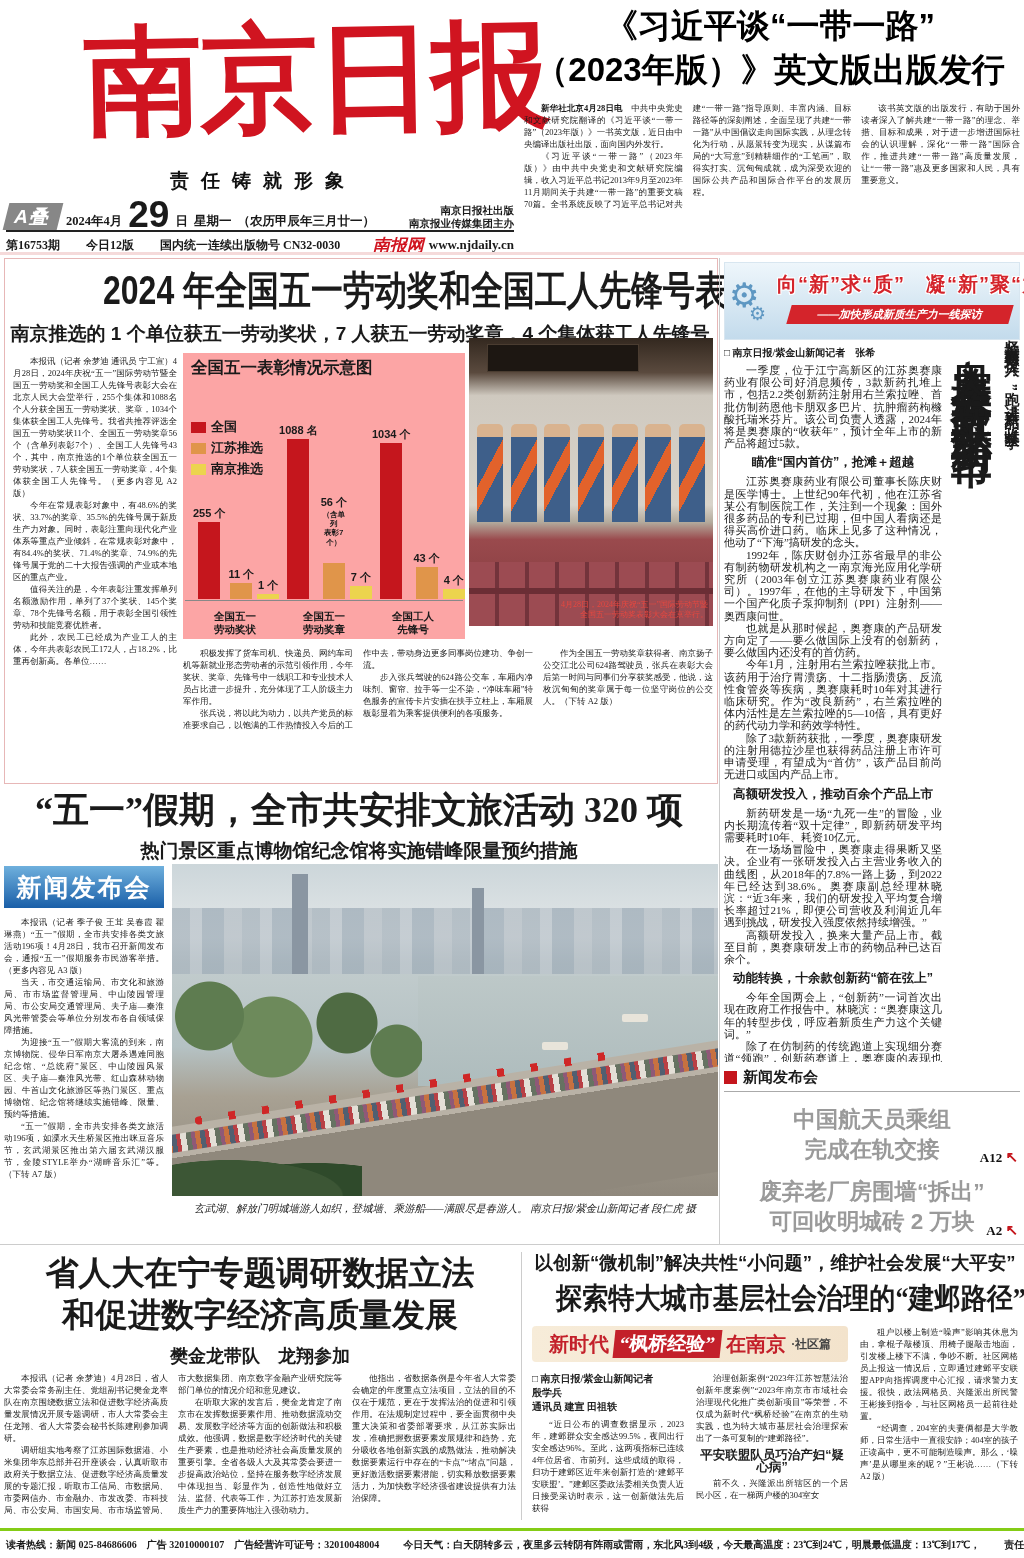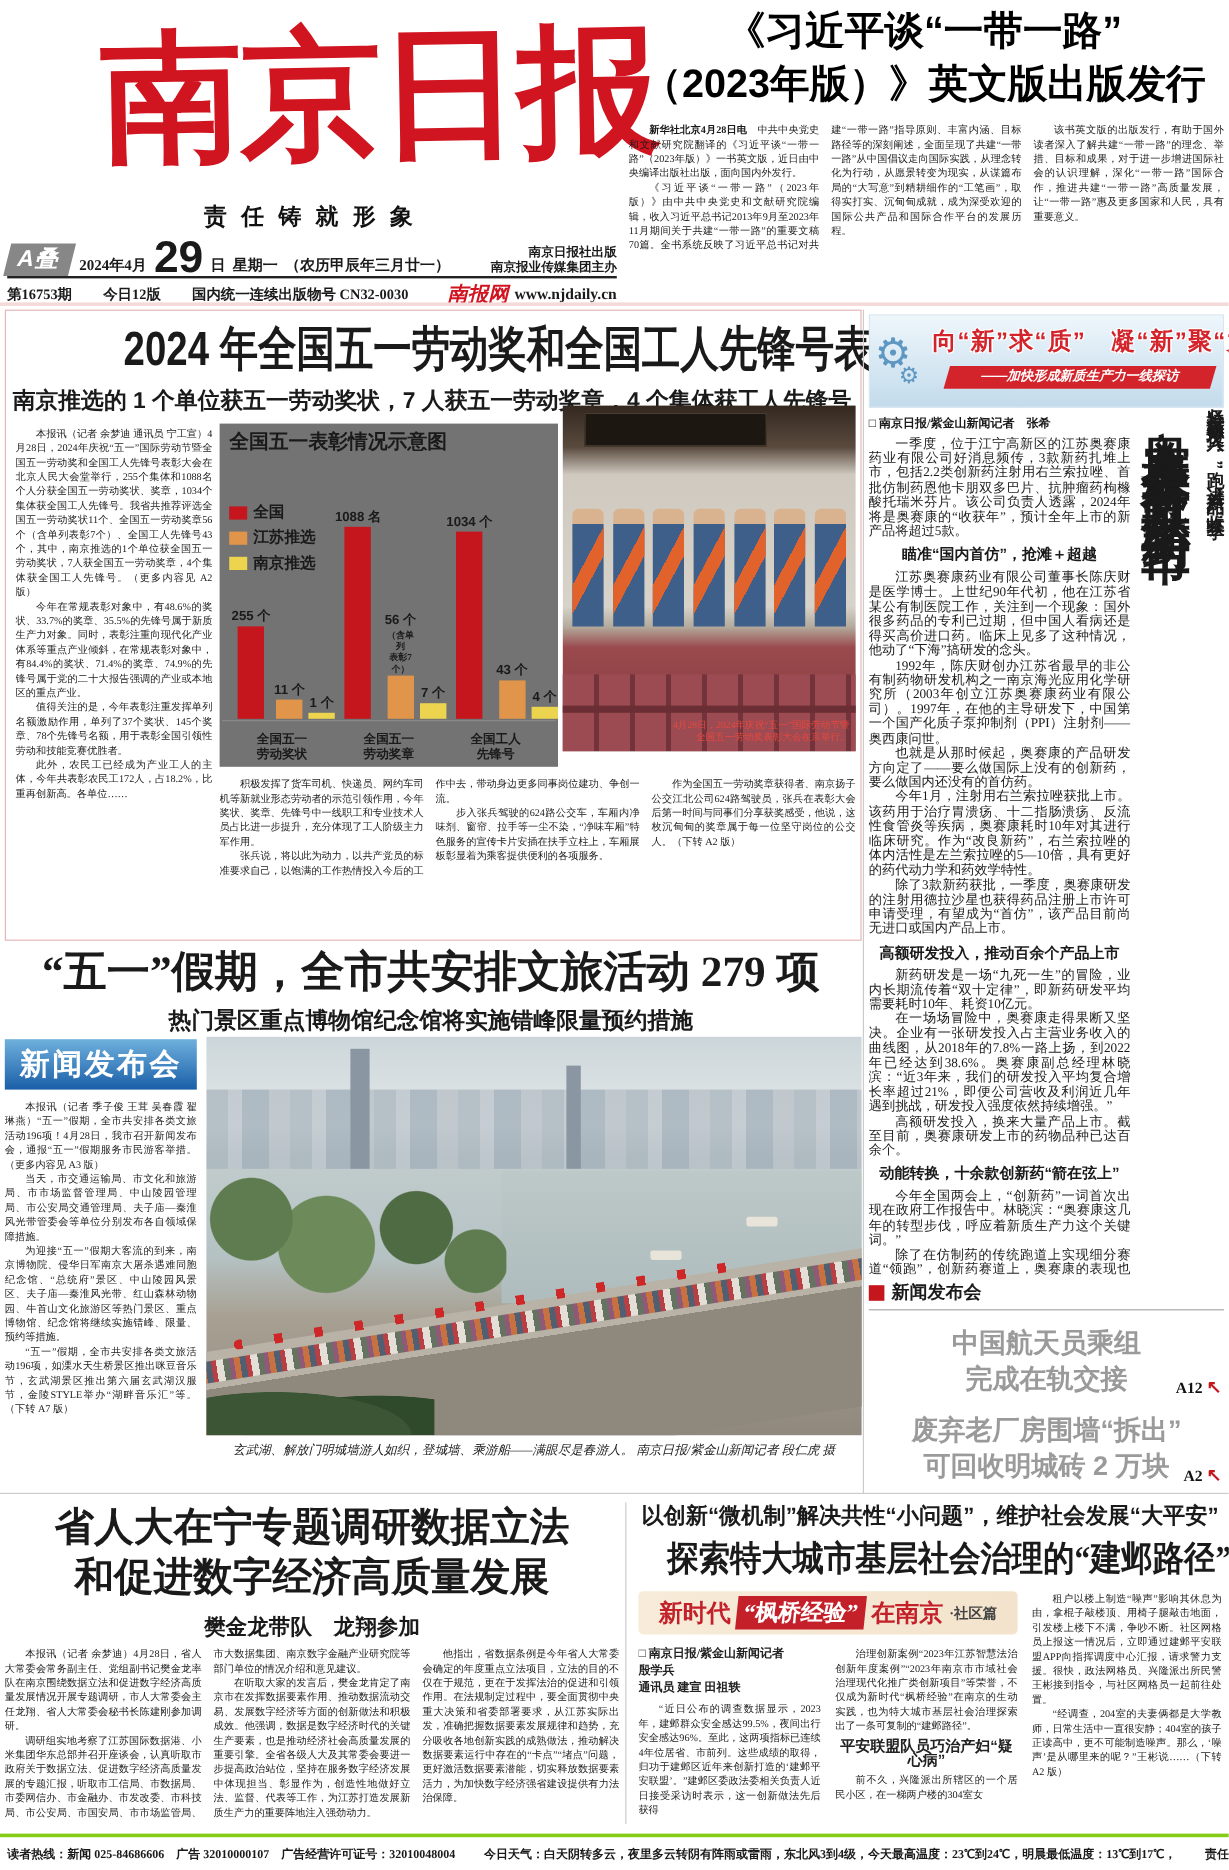--- a/index.html
+++ b/index.html
@@ -30,31 +30,31 @@
 
   
   .main-box{left:4px;top:258px;width:712px;height:524px;border:1px solid #e7b7b7;}
   .main-h{left:0;top:4px;width:710px;text-align:center;white-space:nowrap;}
   .main-h span{display:inline-block;font-size:40px;font-weight:bold;transform:scaleX(.8);transform-origin:center;letter-spacing:0;}
   .main-sub{left:0;top:62px;width:710px;text-align:center;font-size:19px;font-weight:bold;}
   .main-leftcol{left:8px;top:96px;width:164px;height:420px;}
   .main-botcols{left:178px;top:388px;width:530px;height:128px;column-count:3;column-gap:10px;}
 
   
-  .chart{left:178px;top:94px;width:282px;height:286px;background:#737373;}
+  .chart{left:178px;top:94px;width:282px;height:286px;background:#fca5a5;}
   .chart-title{position:absolute;left:8px;top:4px;font-size:16.5px;font-weight:bold;}
   .legend{position:absolute;left:8px;top:62px;}
   .legend-row{display:flex;align-items:center;gap:5px;margin:3px 0;}
   .legend-swatch{width:15px;height:11px;display:inline-block;}
   .legend-label{font-size:13px;font-weight:bold;font-family:"Liberation Sans",sans-serif;}
   .cgroups{position:absolute;left:4px;right:4px;bottom:40px;display:flex;justify-content:space-between;align-items:flex-end;padding:0 6px;}
   .cgroup{display:flex;align-items:flex-end;gap:3px;}
   .bwrap{display:flex;flex-direction:column;align-items:center;justify-content:flex-end;}
   .blabel{font-size:11px;font-weight:bold;white-space:nowrap;font-family:"Liberation Sans",sans-serif;margin-bottom:1px;}
-  .bsub{font-size:7.5px;font-weight:bold;white-space:pre-line;text-align:center;line-height:1.25;margin-bottom:1px;}
+  .bsub{font-size:7.5px;font-weight:bold;white-space:pre-line;text-align:center;line-height:1.25;margin-bottom:15px;font-family:Liberation Mono, monospace;}
   .bar{width:22px;}
   .baseline{position:absolute;left:2px;right:2px;bottom:38px;height:1px;background:#888;}
   .ccats{position:absolute;left:0;right:0;bottom:2px;display:flex;justify-content:space-between;padding:0 8px;}
   .clabel{width:88px;text-align:center;font-size:10.5px;font-weight:bold;white-space:pre-line;line-height:1.3;font-family:"Liberation Sans",sans-serif;}
 
   
   .photo1{left:464px;top:79px;width:244px;height:288px;background:linear-gradient(180deg,#33281f 0%,#5a4a3e 12%,#cfc9bf 20%,#d8d3ca 58%,#b3aa9c 64%,#9a4a4d 70%,#7e373c 100%);}
   .screen{position:absolute;left:18px;top:6px;width:150px;height:26px;background:#1d1712;border:1px solid #4a3c30;}
   .figrow{position:absolute;left:8px;top:86px;right:8px;display:flex;justify-content:space-between;}
   .figure{width:26px;height:98px;border-radius:5px 5px 0 0;background:linear-gradient(180deg,#d9b38f 0 13%,#3e5f8a 13% 100%);position:relative;}
@@ -329,21 +329,21 @@
 完成在轨交接</div>
     <div class="pageref"><span>A12</span> <span class="pagearrow">↖</span></div>
   </div>
   <div class="digest-item">
     <div class="digest-title">废弃老厂房围墙“拆出”
 可回收明城砖 2 万块</div>
     <div class="pageref"><span>A2</span> <span class="pagearrow">↖</span></div>
   </div>
 </div>
 
-<div class="abs hol-h">“五一”假期，全市共安排文旅活动 279 项</div>
+<div class="abs hol-h">“五一”假期，全市共安排文旅活动 320 项</div>
 <div class="abs hol-sub sans">热门景区重点博物馆纪念馆将实施错峰限量预约措施</div>
 <div class="abs fabu-badge sans">新闻发布会</div>
 <div class="abs fabu-col jt body-txt ov">
   <p>本报讯（记者 季子俊 王茸 吴春霞 翟琳燕）“五一”假期，全市共安排各类文旅活动196项！4月28日，我市召开新闻发布会，通报“五一”假期服务市民游客举措。（更多内容见 A3 版）</p>
   <p>当天，市交通运输局、市文化和旅游局、市市场监督管理局、中山陵园管理局、市公安局交通管理局、夫子庙—秦淮风光带管委会等单位分别发布各自领域保障措施。</p>
   <p>为迎接“五一”假期大客流的到来，南京博物院、侵华日军南京大屠杀遇难同胞纪念馆、“总统府”景区、中山陵园风景区、夫子庙—秦淮风光带、红山森林动物园、牛首山文化旅游区等热门景区、重点博物馆、纪念馆将继续实施错峰、限量、预约等措施。</p>
   <p>“五一”假期，全市共安排各类文旅活动196项，如溧水天生桥景区推出咪豆音乐节，玄武湖景区推出第六届玄武湖汉服节，金陵STYLE举办“湖畔音乐汇”等。（下转 A7 版）</p>
 </div>
 
 <div class="abs photo2 ov">

